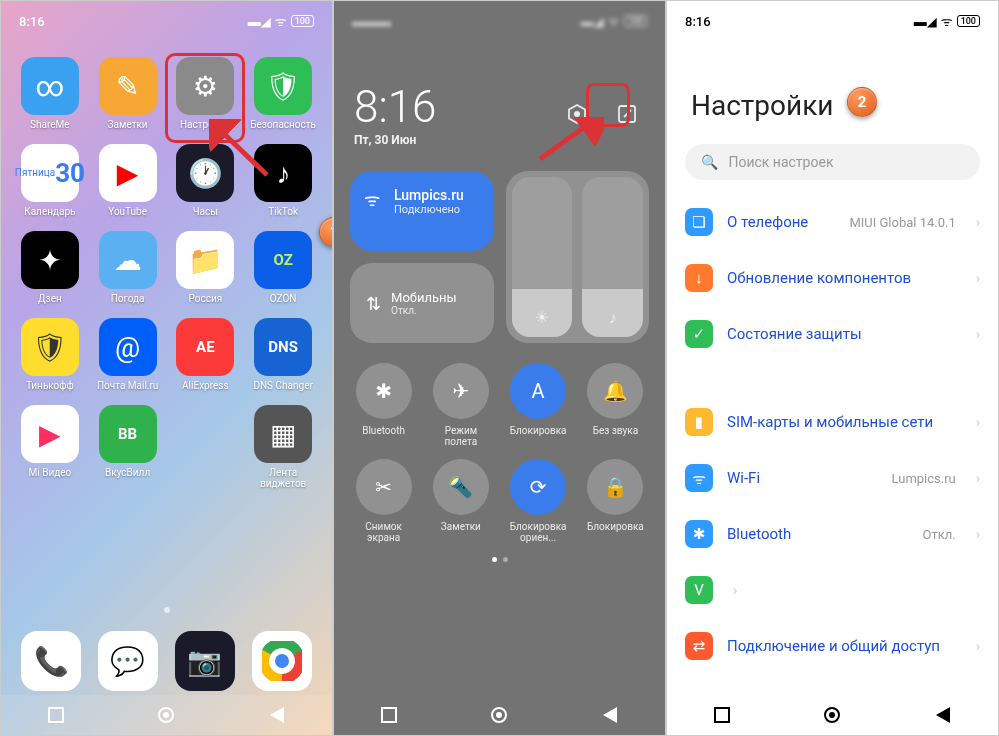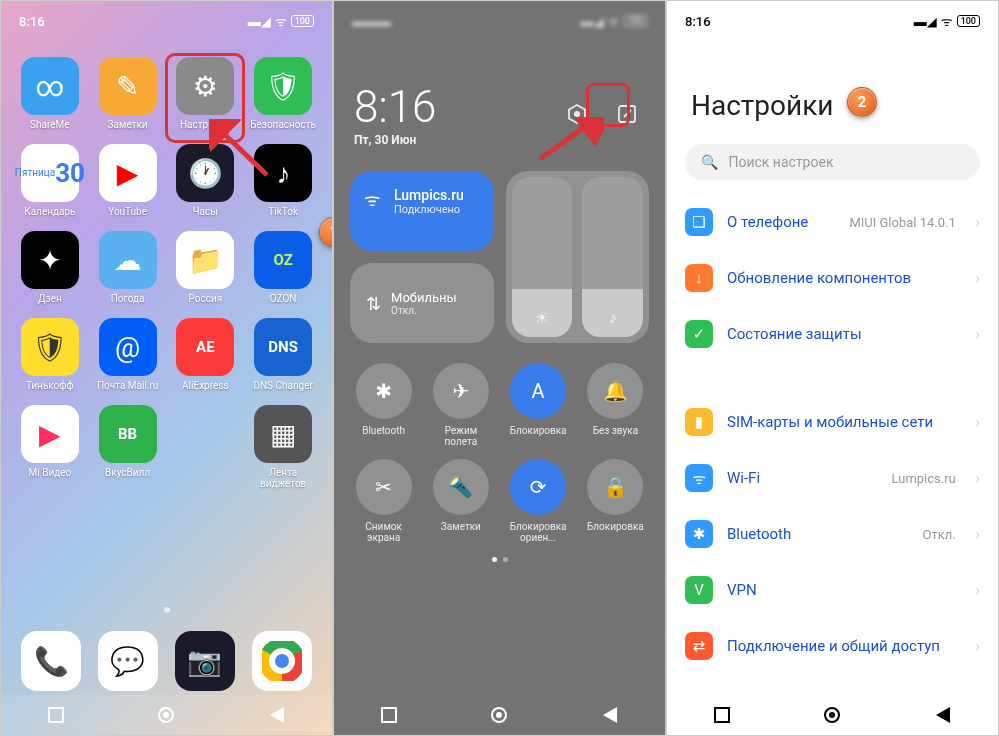--- a/index.html
+++ b/index.html
@@ -394,21 +394,20 @@
           <div class="settings-arrow">›</div>
         </div>
         <div class="settings-item">
           <div class="settings-icon" style="background:#2f9bff">✱</div>
           <div class="settings-label">Bluetooth</div>
           <div class="settings-value">Откл.</div>
           <div class="settings-arrow">›</div>
         </div>
         <div class="settings-item">
           <div class="settings-icon" style="background:#2fbd55">V</div>
-          <div class="settings-label">VPN</div>
           <div class="settings-arrow">›</div>
         </div>
         <div class="settings-item">
           <div class="settings-icon" style="background:#ff5a2f">⇄</div>
           <div class="settings-label">Подключение и общий доступ</div>
           <div class="settings-arrow">›</div>
         </div>
       </div>
   <div class="nav-bar light-bg">
     <span class="nav-btn">

